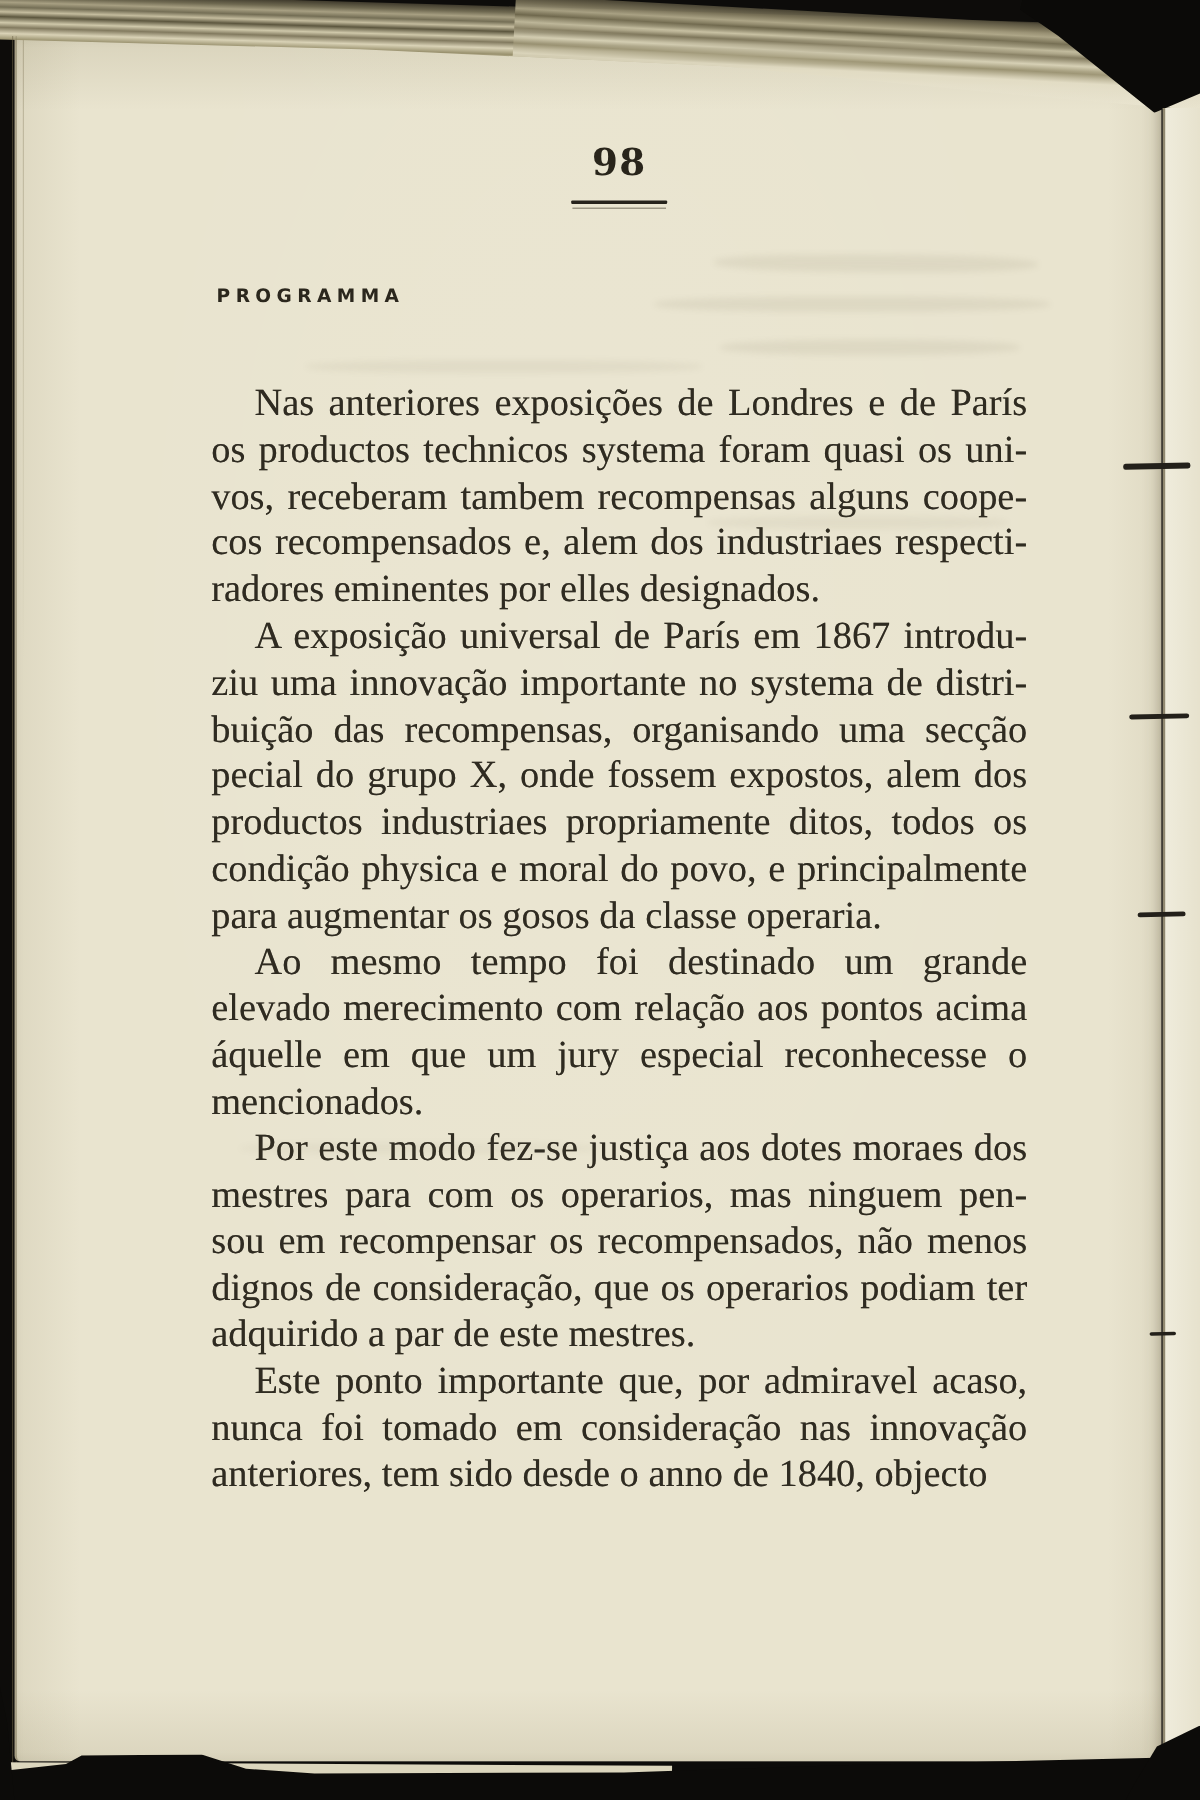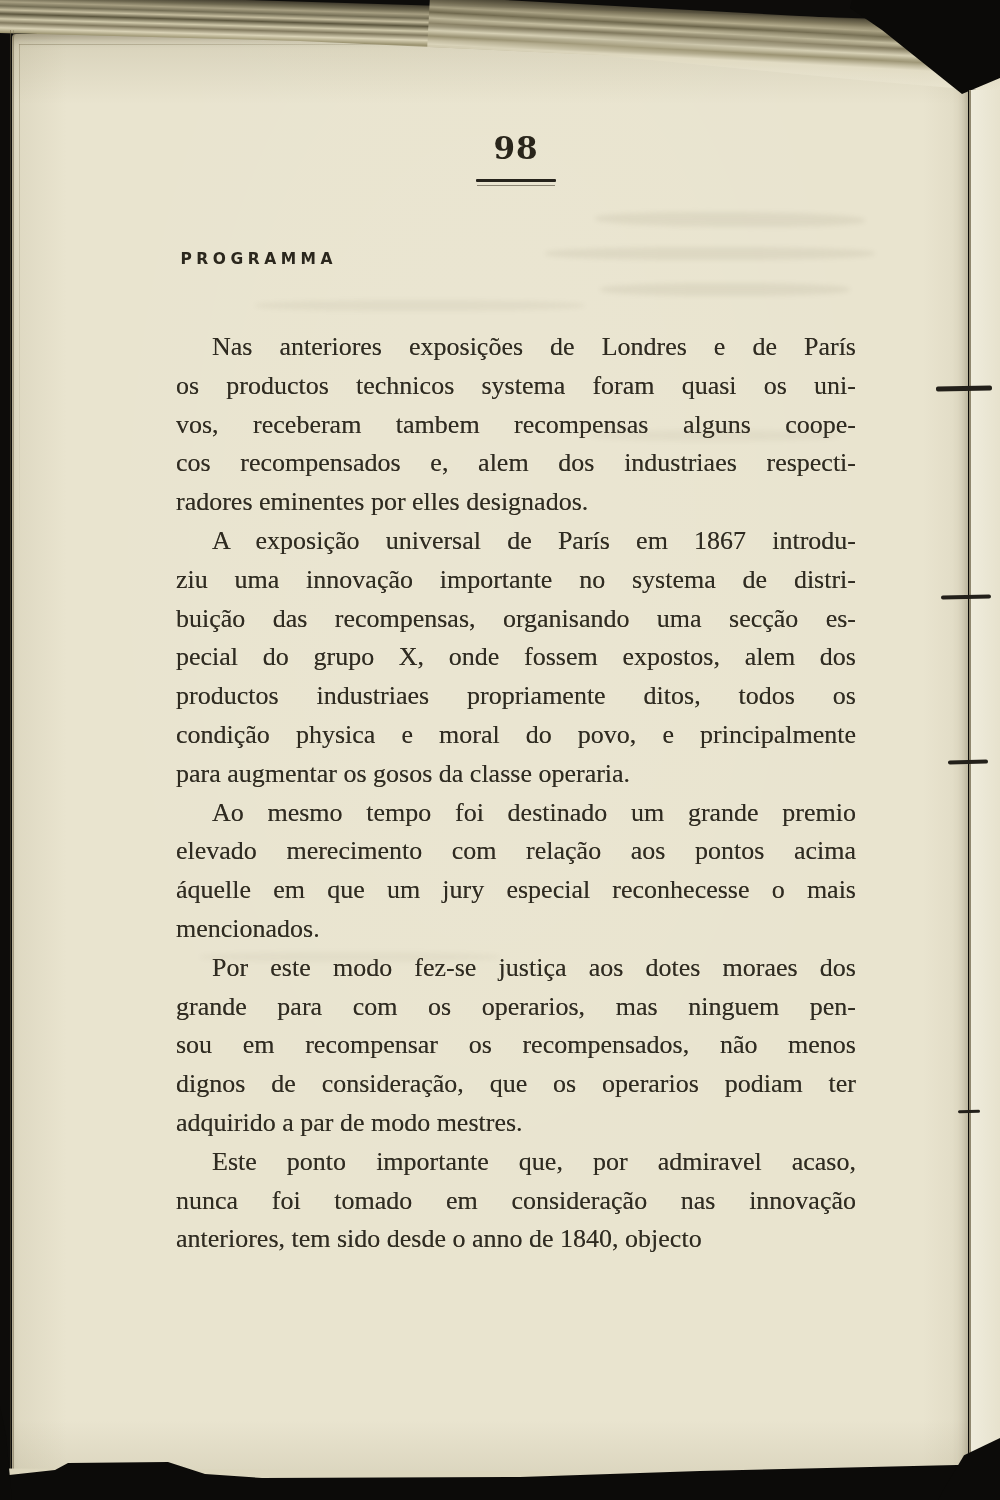--- a/index.html
+++ b/index.html
@@ -6,21 +6,21 @@
   body{
     width:1000px;height:1500px;
     background:#0d0c0a;
     overflow:hidden;
     font-family:"Liberation Serif","DejaVu Serif",serif;
   }
   .scene{position:relative;width:1000px;height:1500px;background:#0d0c0a;}
 
   
   .main-page{
-    position:absolute;left:12px;top:34px;width:956px;height:1446px;
+    position:absolute;left:12px;top:22px;width:956px;height:1446px;
     background:
       radial-gradient(ellipse at 50% 35%, rgba(255,255,255,0.06), rgba(255,255,255,0) 65%),
       linear-gradient(180deg, rgba(140,130,95,0.20), rgba(140,130,95,0) 70px),
       linear-gradient(90deg, rgba(150,140,105,0.14), rgba(150,140,105,0) 55px),
       linear-gradient(270deg, rgba(150,140,105,0.12), rgba(150,140,105,0) 45px),
       linear-gradient(0deg, rgba(140,130,95,0.16), rgba(140,130,95,0) 60px),
       #e9e4cf;
     border-radius:4px 0 0 5px;
     box-shadow:
       inset 0 10px 12px -8px rgba(80,70,45,.50),
@@ -45,21 +45,21 @@
     box-shadow:0 5px 0 -1px rgba(60,55,40,.55);
   }
   .heading{
     position:absolute;top:216px;left:0;width:100%;
     font-family:"DejaVu Sans","Liberation Sans",sans-serif;font-weight:700;
     font-size:15.5px;letter-spacing:4.5px;text-indent:4.5px;color:#2b271d;
   }
   .text-block{position:absolute;top:294px;left:0;width:100%;color:#2f2b21;}
   .para{margin:0;}
   .line{
-    font-size:26px;line-height:38.8px;height:38.8px;overflow:hidden;
+    font-size:32px;line-height:38.8px;height:38.8px;overflow:hidden;
     text-align:justify;text-align-last:justify;text-justify:inter-word;
     text-shadow:0 0 0.5px rgba(47,43,33,0.55);
   }
   .line.first{text-indent:36px;}
   .line.last{text-align-last:left;}
 
   
   .top-stack{
     position:absolute;left:0;top:0;width:1000px;height:100px;overflow:hidden;
     clip-path:polygon(0 0,1000px 0,1000px 92px,860px 80px,600px 55px,300px 41px,0 33px);
@@ -160,24 +160,24 @@
             <div class="line last">para augmentar os gosos da classe operaria.</div>
           </div>
           <div class="para">
             <div class="line first">Ao mesmo tempo foi destinado um grande premio</div>
             <div class="line">elevado merecimento com relação aos pontos acima</div>
             <div class="line">áquelle em que um jury especial reconhecesse o mais</div>
             <div class="line last">mencionados.</div>
           </div>
           <div class="para">
             <div class="line first">Por este modo fez-se justiça aos dotes moraes dos</div>
-            <div class="line">grande para com os operarios, mas ninguem pen-</div>
+            <div class="line">mestres para com os operarios, mas ninguem pen-</div>
             <div class="line">sou em recompensar os recompensados, não menos</div>
             <div class="line">dignos de consideração, que os operarios podiam ter</div>
-            <div class="line last">adquirido a par de modo mestres.</div>
+            <div class="line last">adquirido a par de este mestres.</div>
           </div>
           <div class="para">
             <div class="line first">Este ponto importante que, por admiravel acaso,</div>
             <div class="line">nunca foi tomado em consideração nas innovação</div>
             <div class="line last">anteriores, tem sido desde o anno de 1840, objecto</div>
           </div>
         </div>
     </div>
   </div>
 

